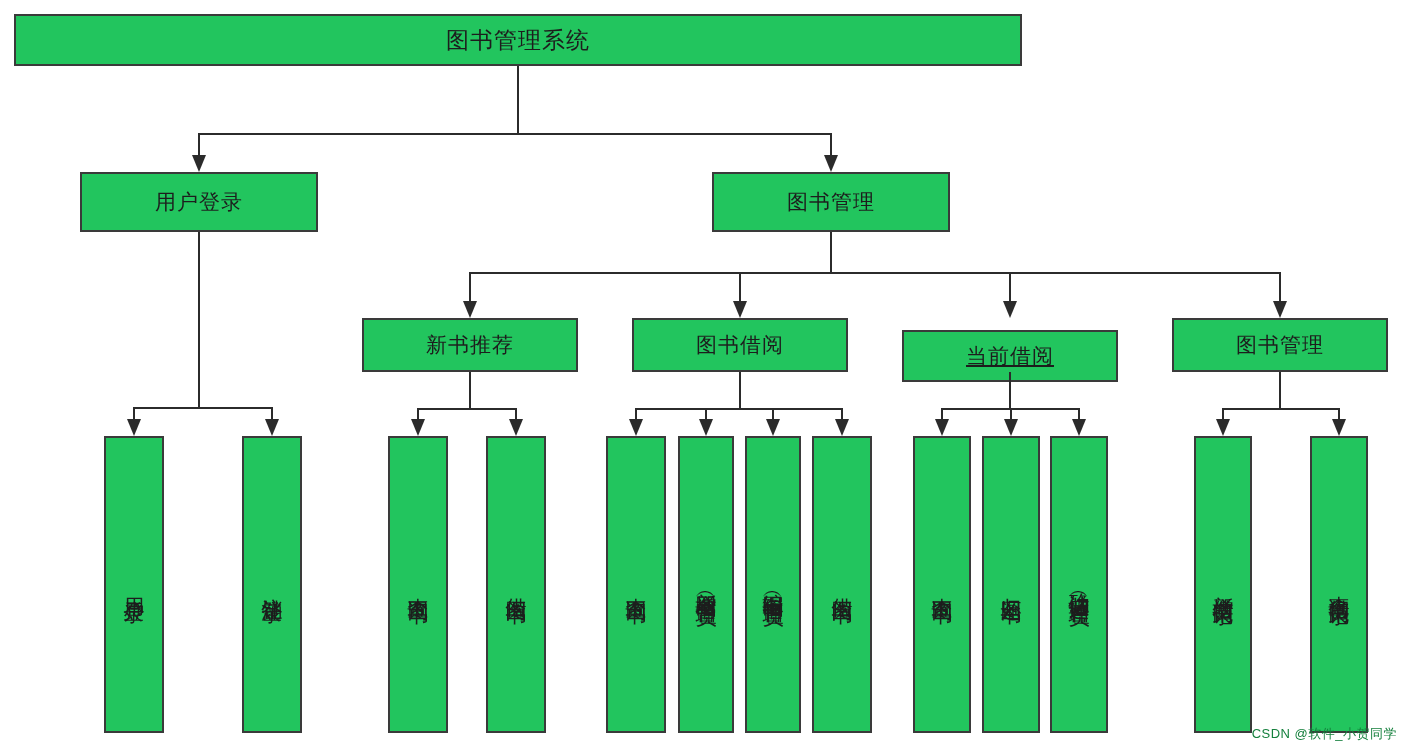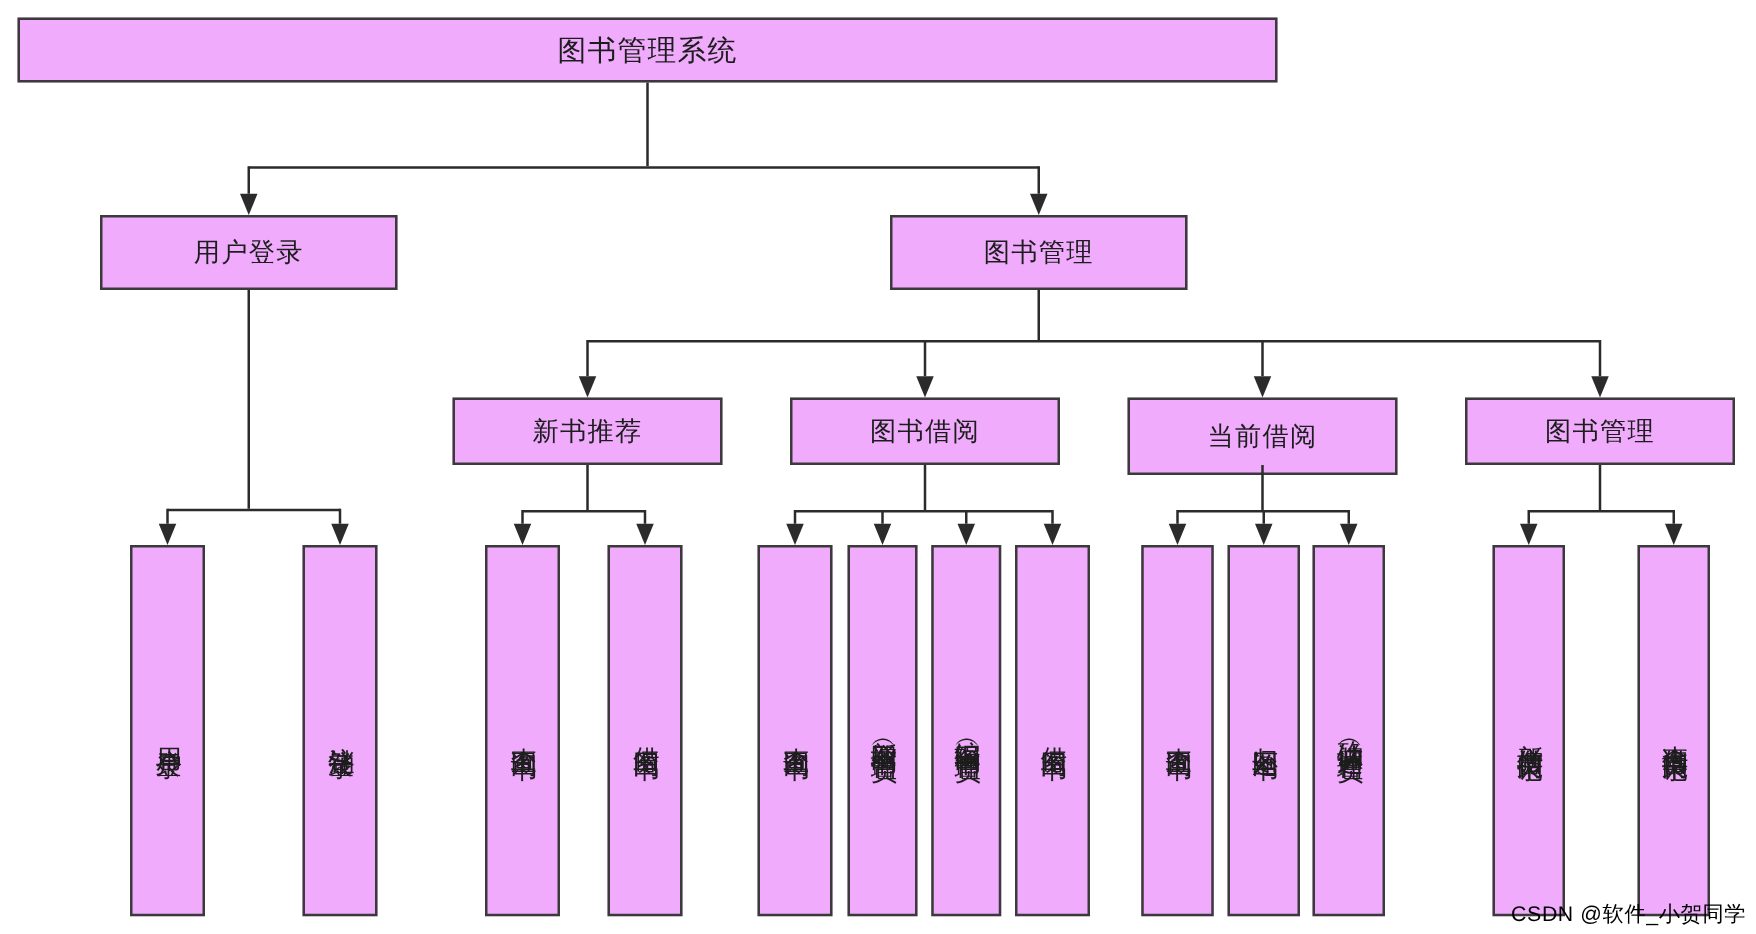--- a/index.html
+++ b/index.html
@@ -14,21 +14,21 @@
     position: relative;
     width: 1405px;
     height: 747px;
     background: #ffffff;
     overflow: hidden;
   }
   .node {
     position: absolute;
     box-sizing: border-box;
     border: 2px solid #3a3a3a;
-    background: #f0abfc;
+    background: #22c55e;
     display: flex;
     align-items: center;
     justify-content: center;
     color: #1d1d1d;
   }
   .node.level0 {
     font-size: 23px;
     letter-spacing: 1px;
   }
   .node.level1 {
@@ -61,22 +61,22 @@
     width: 0;
     height: 0;
     border-left: 7px solid transparent;
     border-right: 7px solid transparent;
     border-top: 17px solid #2b2b2b;
   }
   #watermark {
     position: absolute;
     right: 8px;
     bottom: 4px;
-    font-size: 17px;
-    color: #000000;
+    font-size: 13px;
+    color: #15803d;
     white-space: nowrap;
     letter-spacing: 0.5px;
     margin-top: 21px;
   }
 </style>
 </head>
 <body>
 
 <div id="canvas">
 
@@ -90,21 +90,21 @@
   <div class="node level1" id="n-l1-1" style="left: 712px; top: 172px; width: 238px; height: 60px; font-family: Liberation Serif, serif;">
     <span>图书管理</span>
   </div>
 
   <div class="node level2" id="n-l2-1" style="left: 632px; top: 318px; width: 216px; height: 54px;">
     <span>图书借阅</span>
   </div>
   <div class="node level2" id="n-l2-0" style="left: 362px; top: 318px; width: 216px; height: 54px;">
     <span>新书推荐</span>
   </div>
-  <div class="node level2" id="n-l2-2" style="left: 902px; top: 318px; width: 216px; height: 62px;">
+  <div class="node level2" id="n-l2-2" style="left: 902px; top: 330px; width: 216px; height: 52px; text-decoration: underline;">
     <span>当前借阅</span>
   </div>
   <div class="node level2" id="n-l2-3" style="left: 1172px; top: 318px; width: 216px; height: 54px;">
     <span>图书管理</span>
   </div>
 
   <div class="node leaf" id="n-lf-0" style="left: 104px; top: 436px; width: 60px; height: 297px;">
     <span class="vtext">用户登录</span>
   </div>
   <div class="node leaf" id="n-lf-1" style="left: 242px; top: 436px; width: 60px; height: 297px;">

